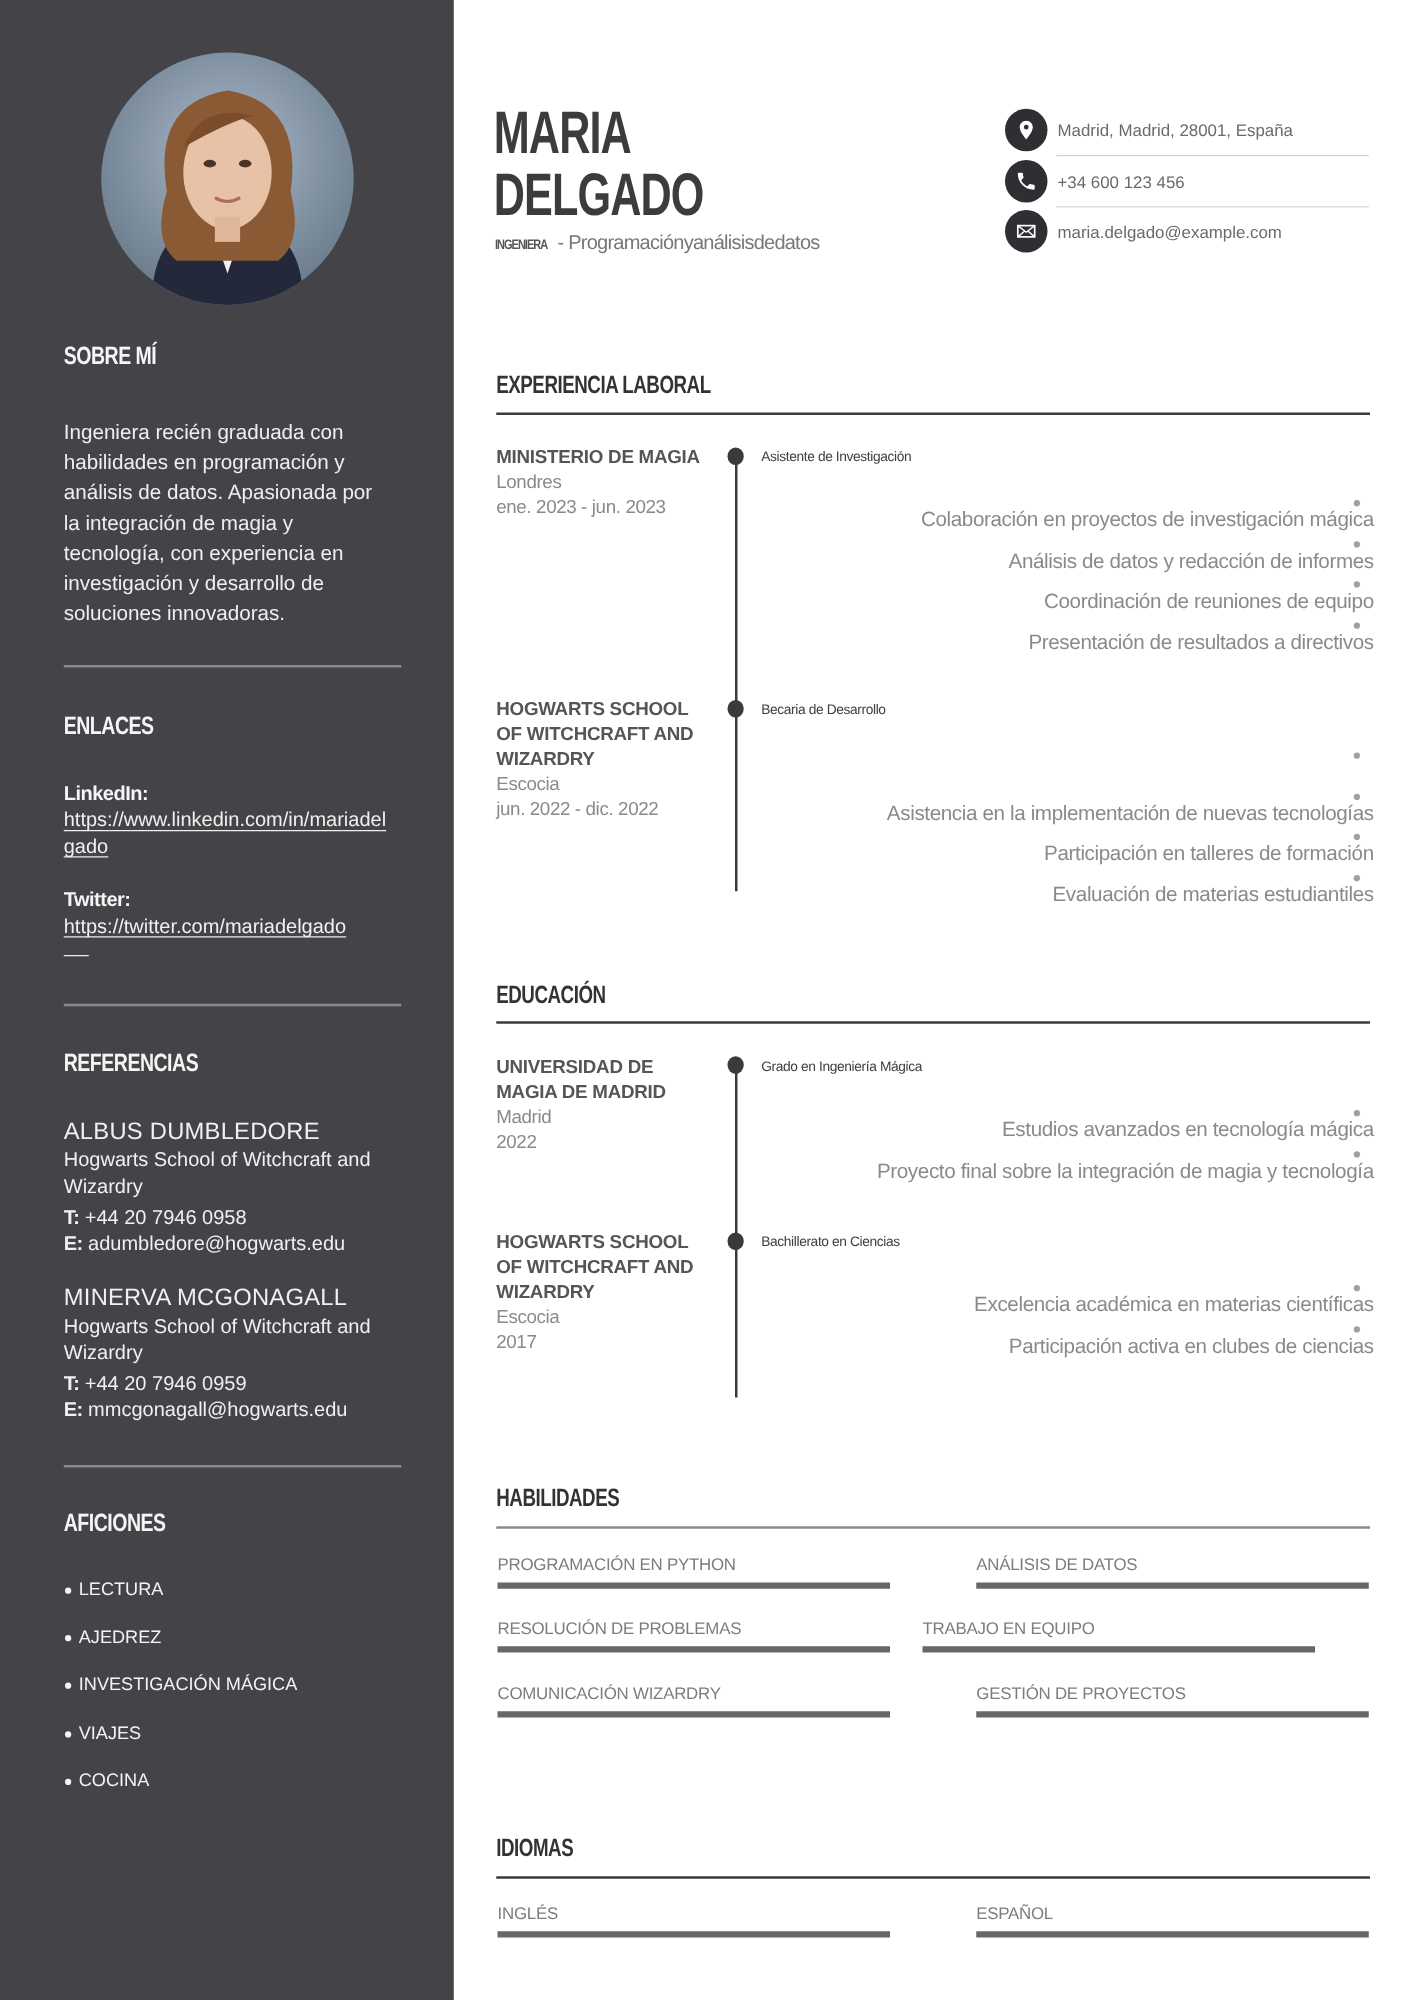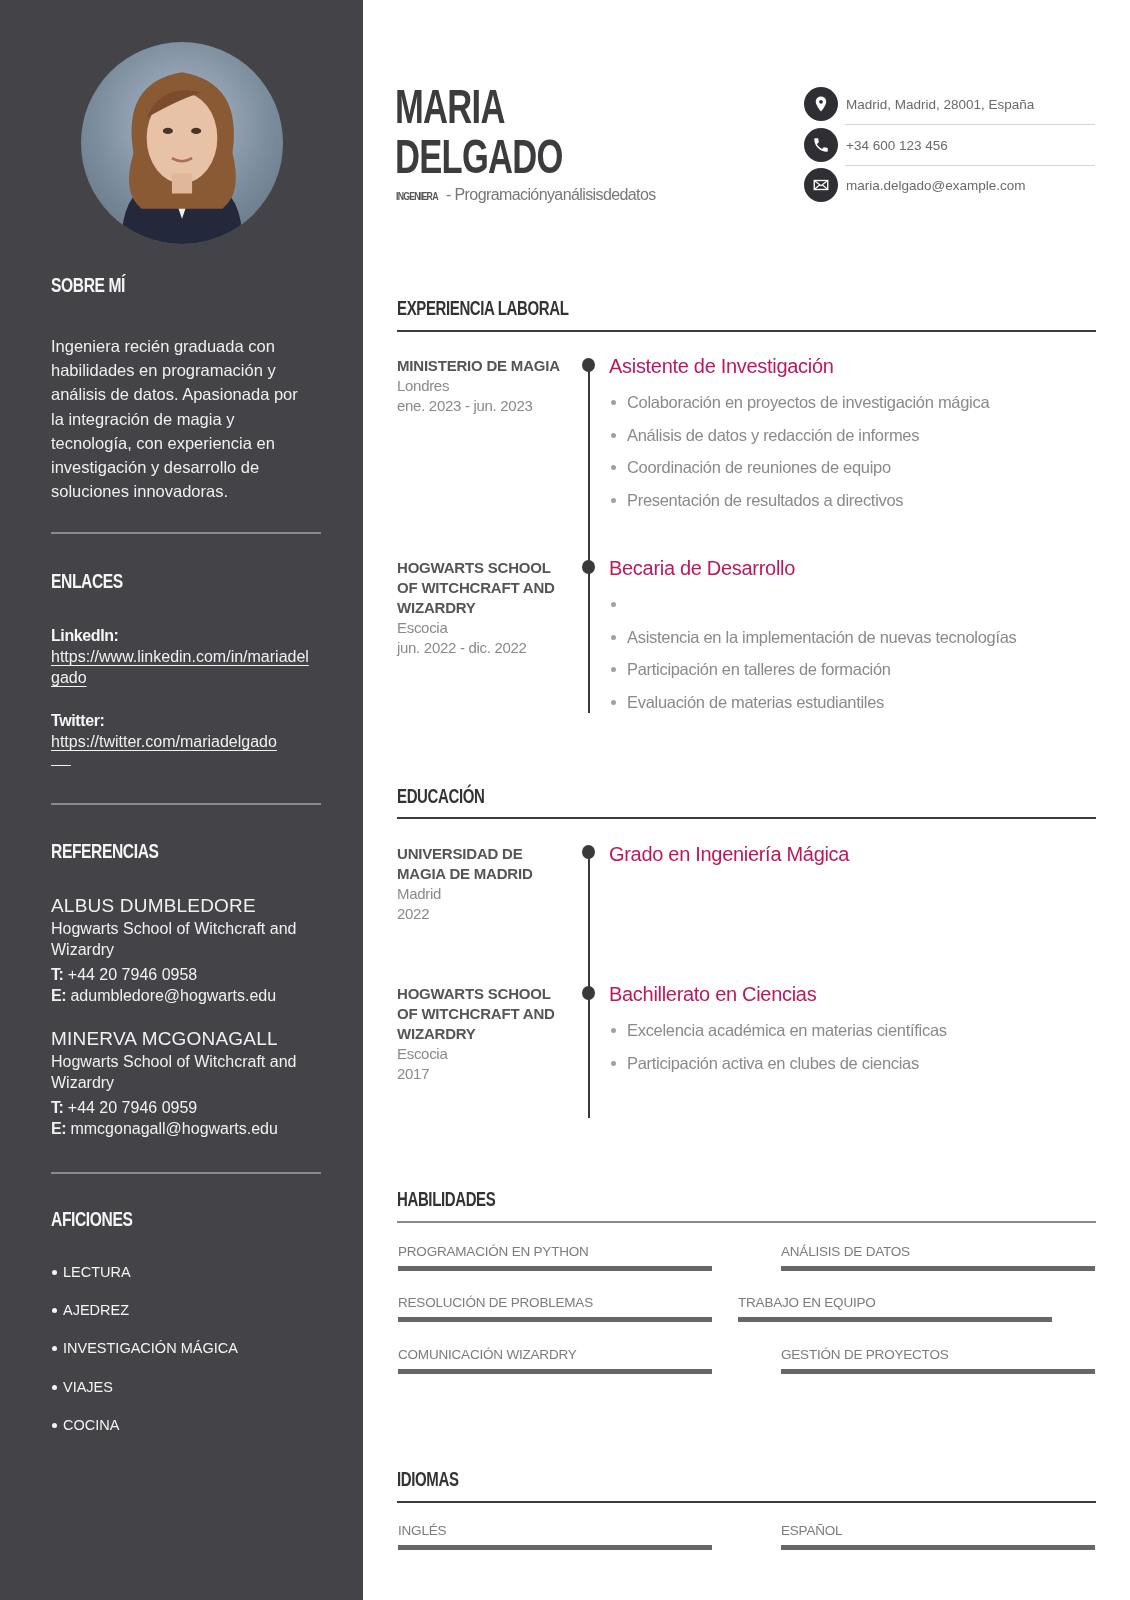--- a/index.html
+++ b/index.html
@@ -77,23 +77,23 @@
   .section-rule.light { background: #8a8a8a; }
 
   .entry-left { position: absolute; left: 397px; width: 165px; }
   .entry-org { font-size: 15px; color: #555; line-height: 20px; text-transform: uppercase; letter-spacing: -0.2px; font-weight: bold; }
   .entry-meta { font-size: 15px; color: #8a8a8a; line-height: 20px; letter-spacing: -0.3px; }
 
   .timeline { position: absolute; left: 588px; width: 2px; background: #3a3a3a; }
   .timeline-dot { position: absolute; left: 582px; width: 13px; height: 14px; border-radius: 50%; background: #3a3a3c; }
 
   .entry-right { position: absolute; left: 609px; width: 490px; }
-  .entry-title { font-size: 20px; color: #be185d; line-height: 22px; letter-spacing: -0.3px; }
+  .entry-title { font-size: 11px; color: #404040; line-height: 22px; letter-spacing: -0.3px; }
   .bullets { list-style: none; margin-top: 14px; }
-  .bullets li { font-size: 16.5px; color: #8a8a8a; line-height: 22px; height: 32.7px; display: flex; align-items: flex-start; letter-spacing: -0.3px; }
+  .bullets li { font-size: 16.5px; color: #8a8a8a; line-height: 22px; height: 32.7px; display: flex; align-items: flex-end; letter-spacing: -0.3px; flex-direction: column; }
   .b-dot { display: inline-block; width: 5px; height: 5px; border-radius: 50%; background: #a0a0a0; margin: 9px 11px 0 2px; flex-shrink: 0; }
 
   .skill { position: absolute; width: 314px; }
   .skill-label { font-size: 13.5px; color: #7c7c7c; letter-spacing: -0.2px; }
   .skill-track { margin-top: 7px; height: 5px; background: #e1e1e1; }
   .skill-fill { height: 5px; background: #676767; }
 </style>
 </head>
 <body>
 
@@ -271,20 +271,30 @@
 <div class="timeline-dot" style="top:845px"></div>
 <div class="timeline-dot" style="top:986px"></div>
 
 <div class="entry-left" style="top:844px">
   <div class="entry-org">UNIVERSIDAD DE MAGIA DE MADRID</div>
   <div class="entry-meta">Madrid</div>
   <div class="entry-meta">2022</div>
 </div>
 <div class="entry-right" style="top:843px">
   <div class="entry-title">Grado en Ingeniería Mágica</div>
+  <ul class="bullets">
+    <li>
+        <span class="b-dot"></span>
+        <span>Estudios avanzados en tecnología mágica</span>
+      </li>
+    <li>
+        <span class="b-dot"></span>
+        <span>Proyecto final sobre la integración de magia y tecnología</span>
+      </li>
+  </ul>
 </div>
 
 <div class="entry-left" style="top:984px">
   <div class="entry-org">HOGWARTS SCHOOL OF WITCHCRAFT AND WIZARDRY</div>
   <div class="entry-meta">Escocia</div>
   <div class="entry-meta">2017</div>
 </div>
 <div class="entry-right" style="top:983px">
   <div class="entry-title">Bachillerato en Ciencias</div>
   <ul class="bullets">

